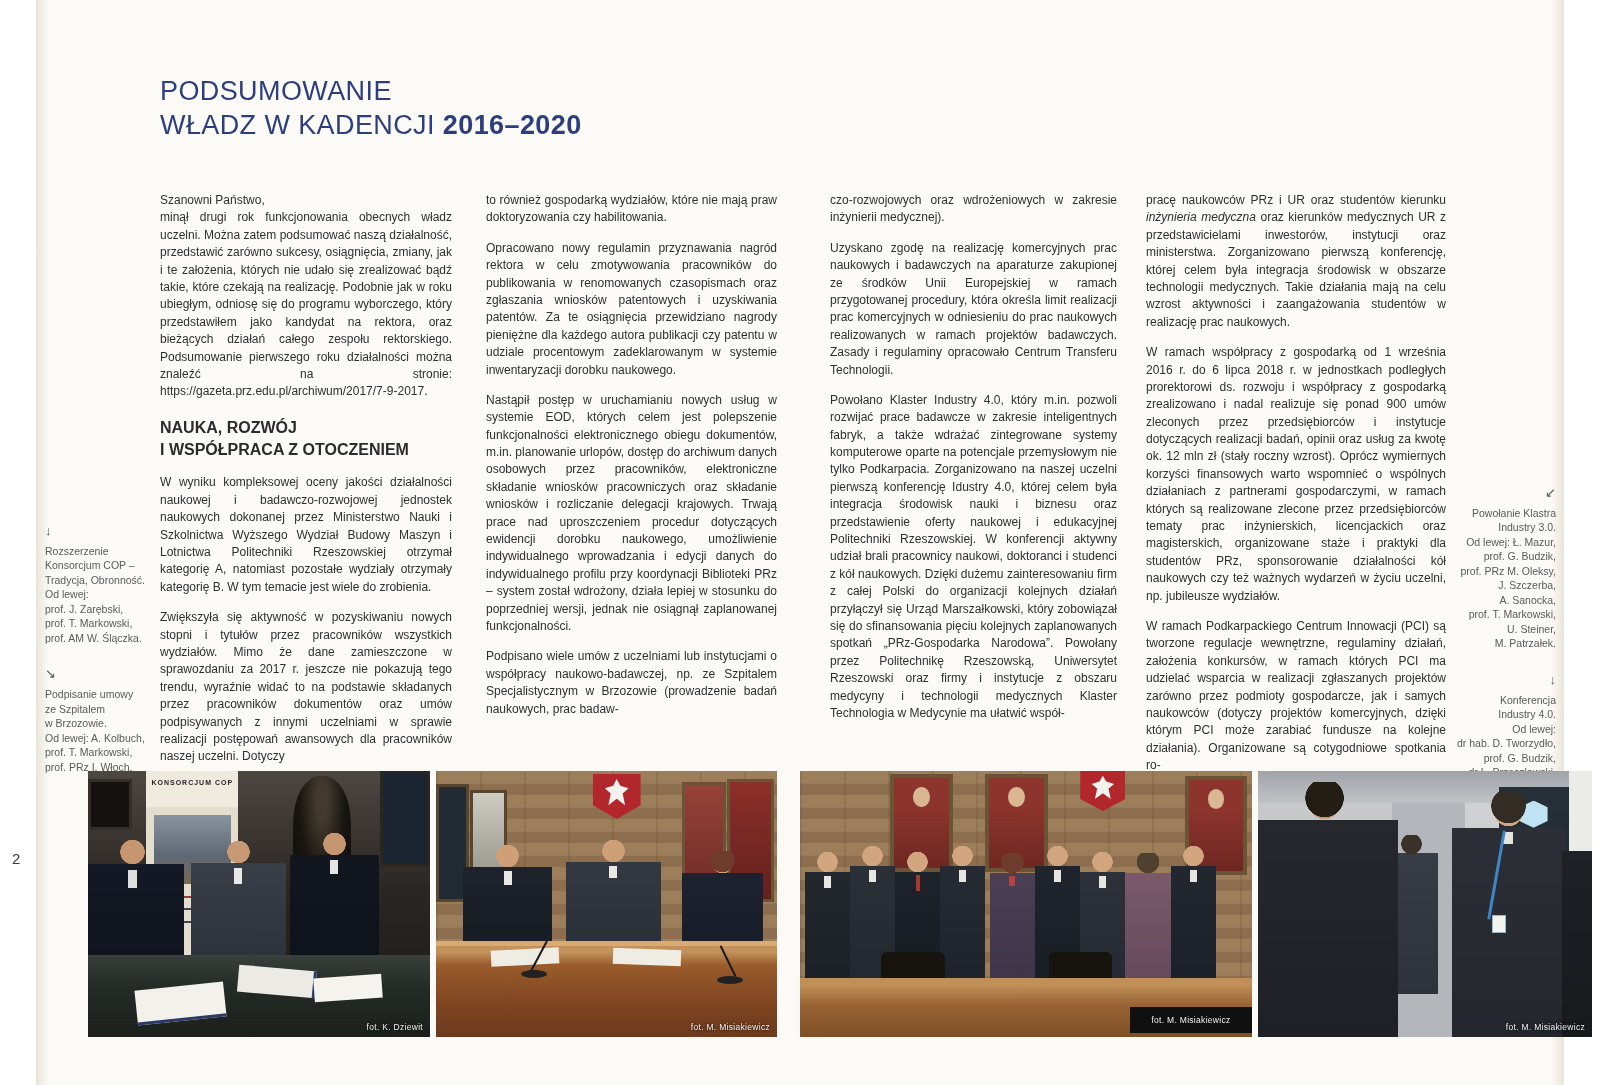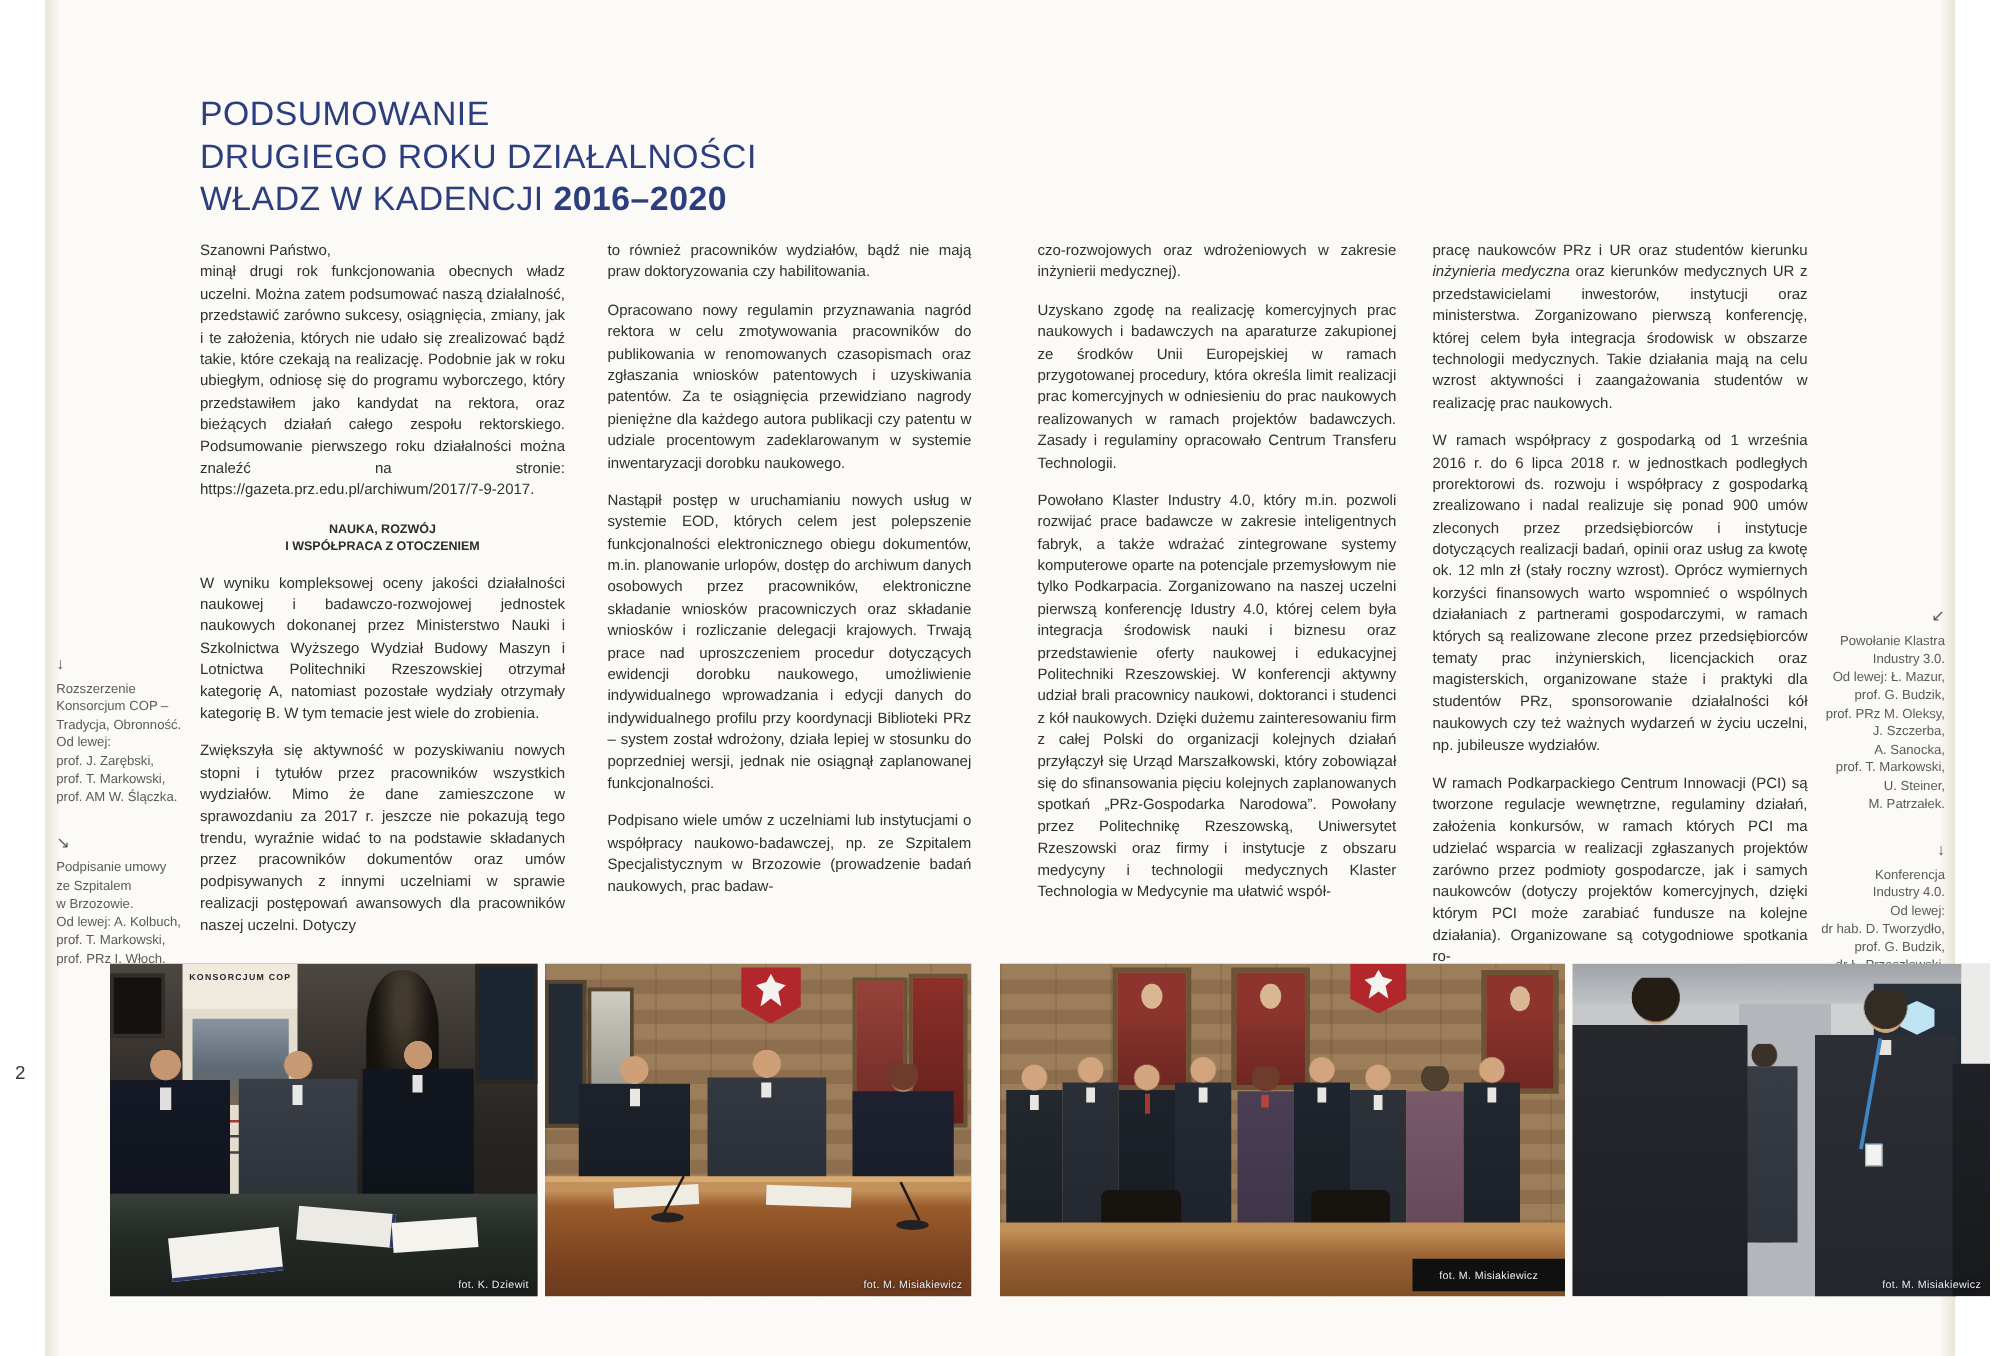--- a/index.html
+++ b/index.html
@@ -18,21 +18,21 @@
   .title-bold{font-weight:bold;margin-top:16px;}
 
   .col{position:absolute;top:192px;font-size:12px;line-height:1.45;color:#2f2f2f;
        text-align:justify;hyphens:auto;-webkit-hyphens:auto;}
   .col p{margin:0 0 13px 0;}
   .col p.tight{margin-bottom:0;}
   .col1{left:160px;width:292px;}
   .col2{left:486px;width:291px;}
   .col3{left:830px;width:287px;}
   .col4{left:1130px;width:300px;margin-left:16px;}
-  .col-heading{font-size:10px;font-weight:bold;color:#2b2b2b;margin:16px 0 13px 0;white-space:pre-line;line-height:1.4;text-align:center;}
+  .col-heading{font-size:16px;font-weight:bold;color:#2b2b2b;margin:16px 0 13px 0;white-space:pre-line;line-height:1.4;text-align:left;}
   .italic{font-style:italic;}
 
   .notes{position:absolute;font-size:10.5px;line-height:1.38;color:#5a5a5a;}
   .notes-left{left:45px;top:522px;width:102px;text-align:left;}
   .notes-right{right:44px;top:484px;width:128px;text-align:right;}
   .note{margin-bottom:20px;}
   .note .arrow{font-size:13px;margin-bottom:4px;color:#5a5a5a;}
   .note .note-text{white-space:pre-line;}
 
   .photo{position:absolute;top:755px;height:266px;overflow:hidden;}
@@ -59,35 +59,34 @@
 <div class="spread">
   <div class="paper"></div>
   <div class="edge edge-left"></div>
   <div class="edge edge-right"></div>
 
   <div class="pagenum pagenum-left">2</div>
   <div class="pagenum pagenum-right">3</div>
 
   <header class="title-block">
     <div>PODSUMOWANIE</div>
-    <div>DRUGIEGO ROKU DZIAŁALNOŚCI</div>
     <div><span>WŁADZ W KADENCJI </span><span class="title-bold">2016–2020</span></div>
   </header>
 
   <section class="col col1">
     <p class="tight">Szanowni Państwo,</p>
     <p>minął drugi rok funkcjonowania obecnych władz uczelni. Można zatem podsumować naszą działalność, przedstawić zarówno sukcesy, osiągnięcia, zmiany, jak i te założenia, których nie udało się zrealizować bądź takie, które czekają na realizację. Podobnie jak w roku ubiegłym, odniosę się do programu wyborczego, który przedstawiłem jako kandydat na rektora, oraz bieżących działań całego zespołu rektorskiego. Podsumowanie pierwszego roku działalności można znaleźć na stronie: https://gazeta.prz.edu.pl/archiwum/2017/7-9-2017.</p>
     <h3 class="col-heading">NAUKA, ROZWÓJ
 I WSPÓŁPRACA Z OTOCZENIEM</h3>
     <p>W wyniku kompleksowej oceny jakości działalności naukowej i badawczo-rozwojowej jednostek naukowych dokonanej przez Ministerstwo Nauki i Szkolnictwa Wyższego Wydział Budowy Maszyn i Lotnictwa Politechniki Rzeszowskiej otrzymał kategorię A, natomiast pozostałe wydziały otrzymały kategorię B. W tym temacie jest wiele do zrobienia.</p>
     <p>Zwiększyła się aktywność w pozyskiwaniu nowych stopni i tytułów przez pracowników wszystkich wydziałów. Mimo że dane zamieszczone w sprawozdaniu za 2017 r. jeszcze nie pokazują tego trendu, wyraźnie widać to na podstawie składanych przez pracowników dokumentów oraz umów podpisywanych z innymi uczelniami w sprawie realizacji postępowań awansowych dla pracowników naszej uczelni. Dotyczy</p>
   </section>
 
   <section class="col col2">
-    <p>to również pracowników wydziałów, bądź nie mają praw doktoryzowania czy habilitowania.</p>
+    <p>to również gospodarką wydziałów, które nie mają praw doktoryzowania czy habilitowania.</p>
     <p>Opracowano nowy regulamin przyznawania nagród rektora w celu zmotywowania pracowników do publikowania w renomowanych czasopismach oraz zgłaszania wniosków patentowych i uzyskiwania patentów. Za te osiągnięcia przewidziano nagrody pieniężne dla każdego autora publikacji czy patentu w udziale procentowym zadeklarowanym w systemie inwentaryzacji dorobku naukowego.</p>
     <p>Nastąpił postęp w uruchamianiu nowych usług w systemie EOD, których celem jest polepszenie funkcjonalności elektronicznego obiegu dokumentów, m.in. planowanie urlopów, dostęp do archiwum danych osobowych przez pracowników, elektroniczne składanie wniosków pracowniczych oraz składanie wniosków i rozliczanie delegacji krajowych. Trwają prace nad uproszczeniem procedur dotyczących ewidencji dorobku naukowego, umożliwienie indywidualnego wprowadzania i edycji danych do indywidualnego profilu przy koordynacji Biblioteki PRz – system został wdrożony, działa lepiej w stosunku do poprzedniej wersji, jednak nie osiągnął zaplanowanej funkcjonalności.</p>
     <p>Podpisano wiele umów z uczelniami lub instytucjami o współpracy naukowo-badawczej, np. ze Szpitalem Specjalistycznym w Brzozowie (prowadzenie badań naukowych, prac badaw-</p>
   </section>
 
   <section class="col col3">
     <p>czo-rozwojowych oraz wdrożeniowych w zakresie inżynierii medycznej).</p>
     <p>Uzyskano zgodę na realizację komercyjnych prac naukowych i badawczych na aparaturze zakupionej ze środków Unii Europejskiej w ramach przygotowanej procedury, która określa limit realizacji prac komercyjnych w odniesieniu do prac naukowych realizowanych w ramach projektów badawczych. Zasady i regulaminy opracowało Centrum Transferu Technologii.</p>
     <p>Powołano Klaster Industry 4.0, który m.in. pozwoli rozwijać prace badawcze w zakresie inteligentnych fabryk, a także wdrażać zintegrowane systemy komputerowe oparte na potencjale przemysłowym nie tylko Podkarpacia. Zorganizowano na naszej uczelni pierwszą konferencję Idustry 4.0, której celem była integracja środowisk nauki i biznesu oraz przedstawienie oferty naukowej i edukacyjnej Politechniki Rzeszowskiej. W konferencji aktywny udział brali pracownicy naukowi, doktoranci i studenci z kół naukowych. Dzięki dużemu zainteresowaniu firm z całej Polski do organizacji kolejnych działań przyłączył się Urząd Marszałkowski, który zobowiązał się do sfinansowania pięciu kolejnych zaplanowanych spotkań „PRz-Gospodarka Narodowa”. Powołany przez Politechnikę Rzeszowską, Uniwersytet Rzeszowski oraz firmy i instytucje z obszaru medycyny i technologii medycznych Klaster Technologia w Medycynie ma ułatwić współ-</p>
   </section>

